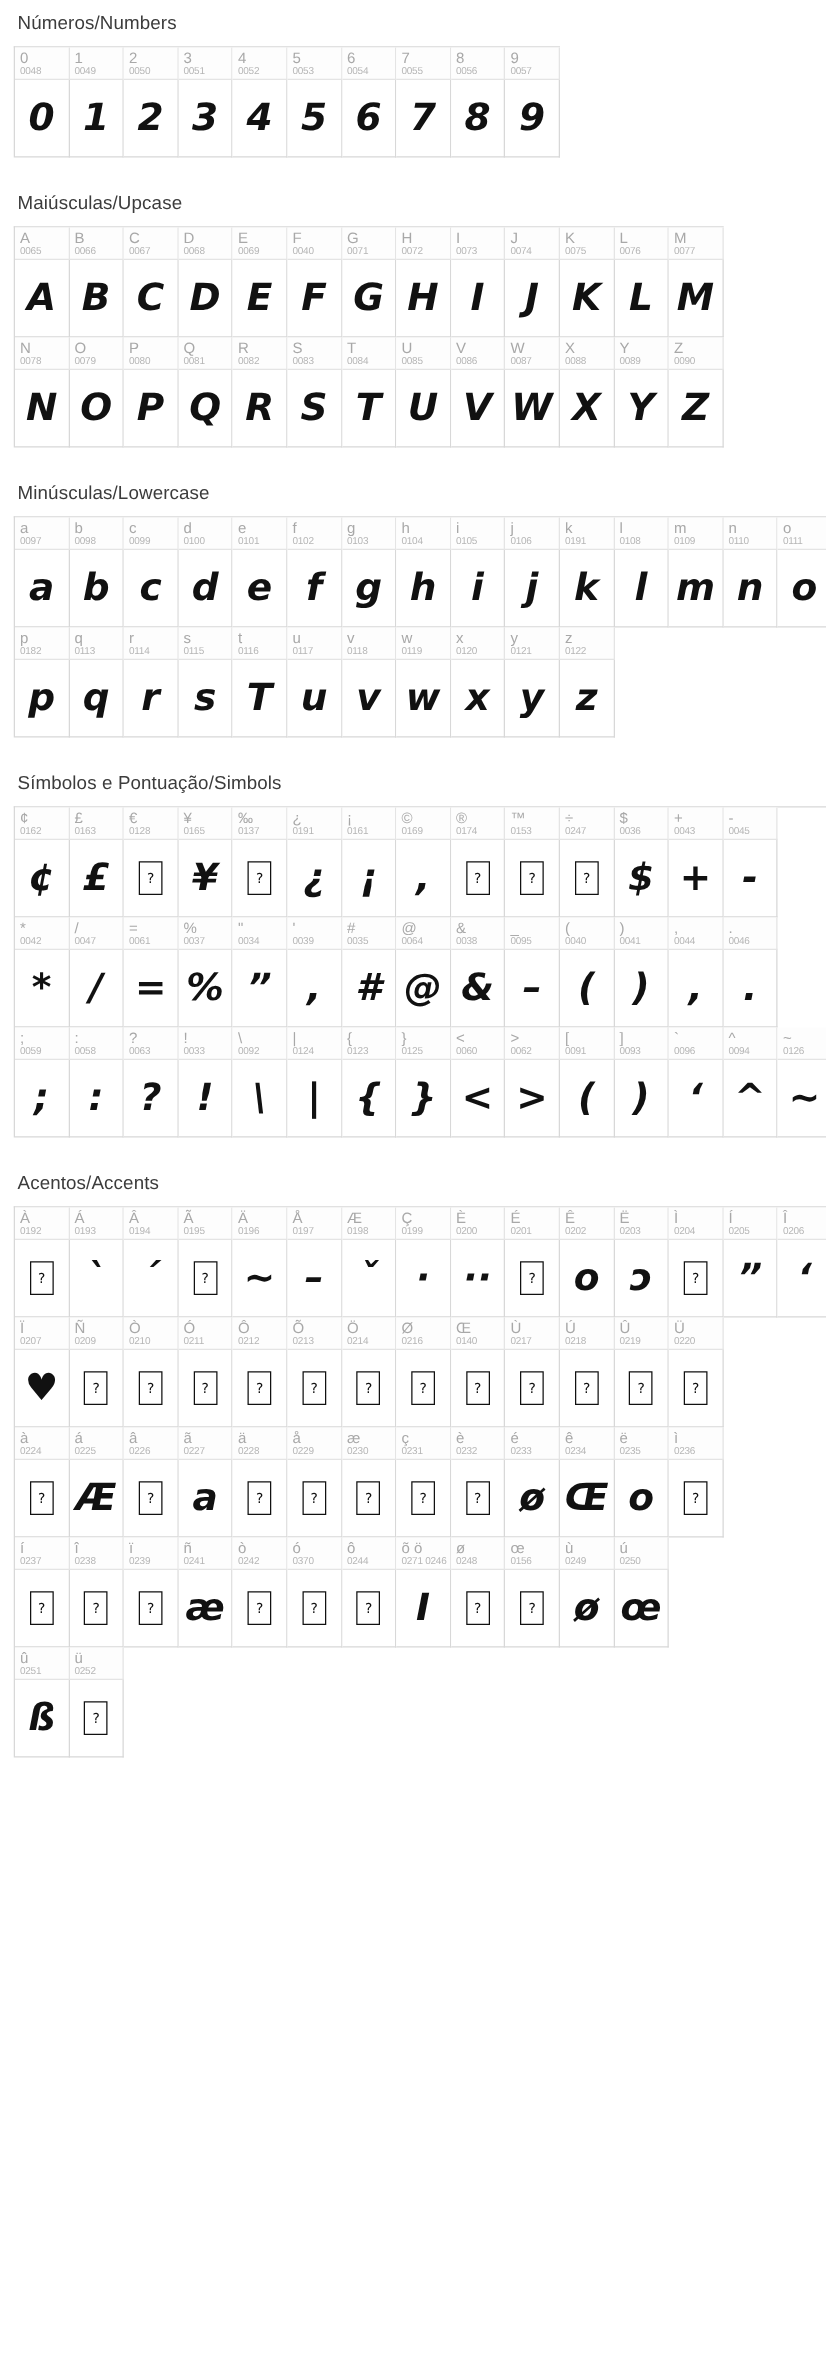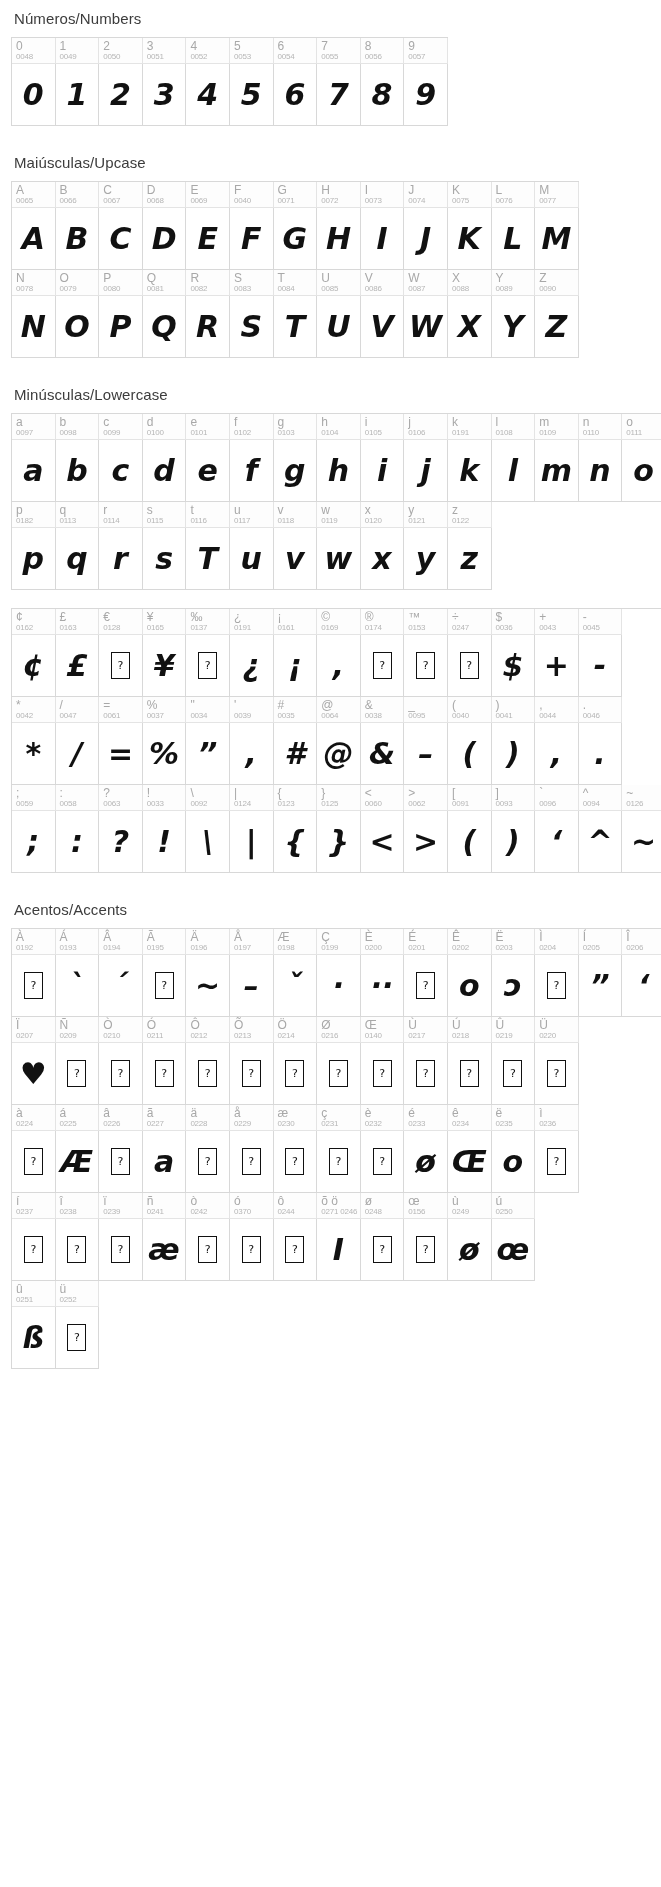--- a/index.html
+++ b/index.html
@@ -565,20 +565,21 @@
             <div class="cell">
               <span class="glyph">y</span>
             </div>
             <div class="cell">
               <span class="glyph">z</span>
             </div>
           </div>
         </div>
       </div>
       <div class="section">
+        <div class="section-title">Símbolos e Pontuação/Simbols</div>
         <div class="glyph-grid">
           <div class="grid-row labels">
             <div class="cell">
               <span class="ch">¢</span>
               <span class="code">0162</span>
             </div>
             <div class="cell">
               <span class="ch">£</span>
               <span class="code">0163</span>
             </div>

